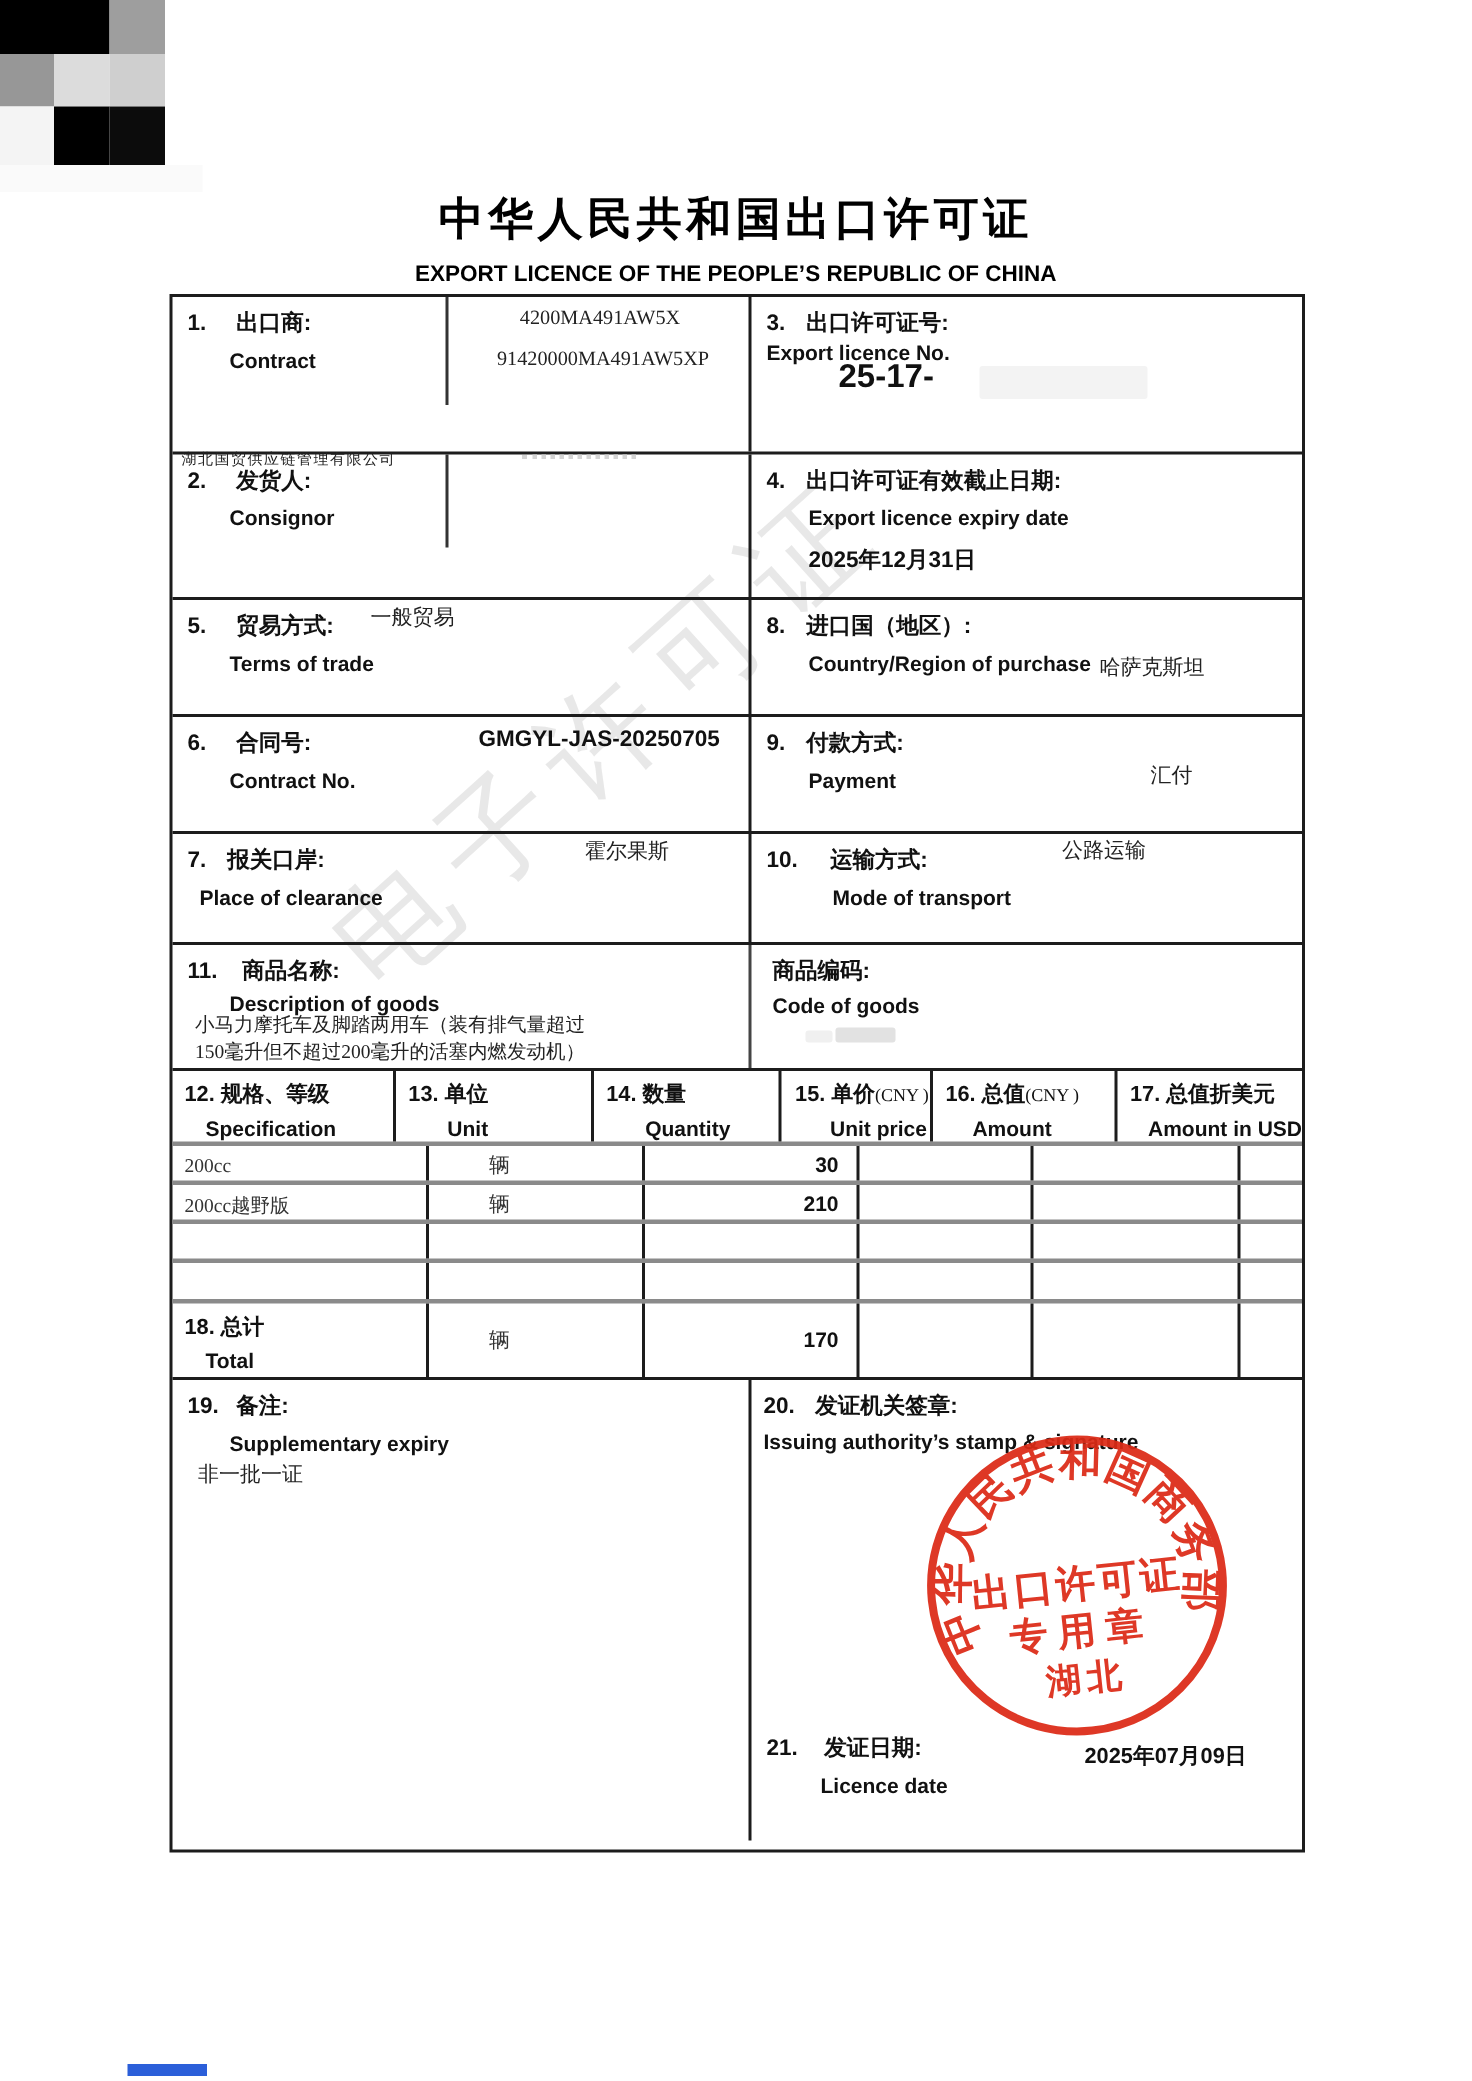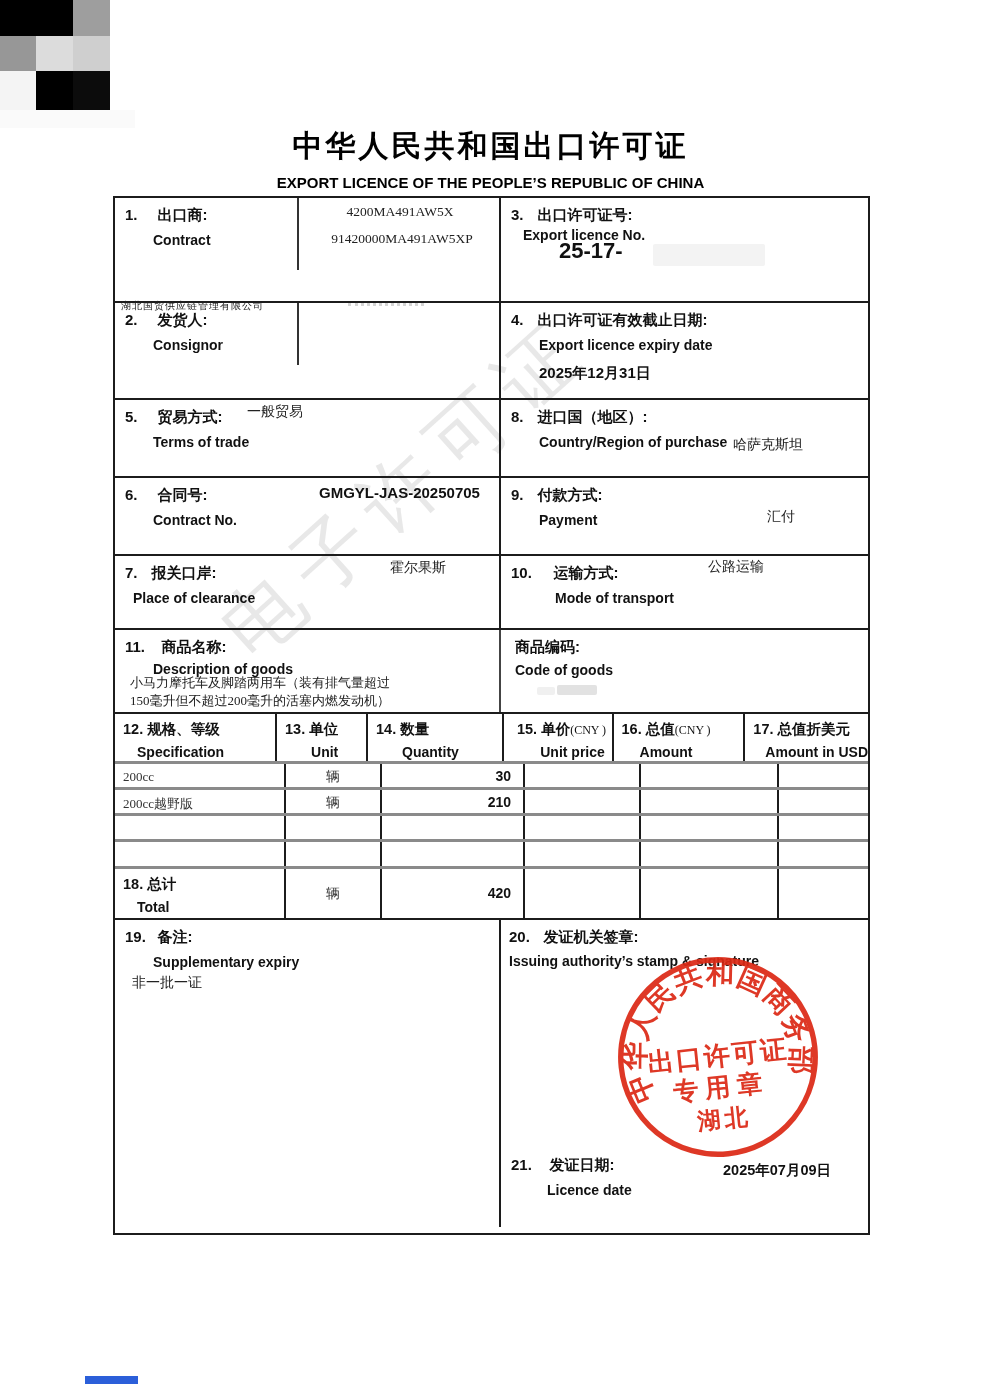--- a/index.html
+++ b/index.html
@@ -25,36 +25,36 @@
   .form { position:absolute; left:113px; top:196px; width:757px; height:1039px;
     border:2px solid #1c1c1c; z-index:1; }
   .row { position:relative; display:flex; width:100%; border-bottom:2px solid #1c1c1c; }
   .row:last-child { border-bottom:none; }
   .cellL { position:relative; width:384px; height:100%; }
   .cellR { position:relative; flex:1; height:100%; border-left:2px solid #1c1c1c; }
   .cell-pad { padding:8px 10px 0 10px; }
   .no { display:inline-block; min-width:28px; font-weight:bold; font-size:15px; }
   .cn { font-weight:bold; font-size:15px; }
   .en { margin:7px 0 0 28px; font-weight:bold; font-size:14px; }
-  .en-flush { margin-left:12px; }
+  .en-flush { margin-left:0; }
   .en-wide { margin-left:44px; }
 
   .v-serif { font-family:"Liberation Serif", serif; font-size:14px; color:#222; }
   .pos { position:absolute; white-space:nowrap; }
 
   .divider-v { position:absolute; width:2px; background:#333; top:0; }
 
   .blur-box { position:absolute; border-radius:2px; }
   .dots { position:absolute; border-top:3px dotted #d4d4d4; }
 
   
   .grow { display:flex; width:100%; }
   .gcell { position:relative; height:100%; border-left:2px solid #1c1c1c; }
   .gcell:first-child { border-left:none; }
-  .c0{width:169px;} .c1{width:96px;} .c2{width:143px;} .c3{width:116px;text-align:center;} .c4{width:118px;} .c5{flex:1;margin-left:20px;}
+  .c0{width:169px;} .c1{width:96px;} .c2{width:143px;margin-left:48px;} .c3{width:116px;text-align:center;} .c4{width:118px;} .c5{flex:1;margin-left:20px;}
   .gray-b { border-bottom:3px solid #8a8a8a !important; }
   .gh-top { padding:6px 0 0 8px; font-weight:bold; font-size:14.5px; white-space:nowrap; }
   .gh-unit { font-family:"Liberation Serif", serif; font-weight:normal; font-size:12px; }
   .gh-en { font-weight:bold; font-size:14px; padding-left:8px; margin-top:5px; white-space:nowrap; }
   .spec { padding:5px 0 0 8px; font-family:"Liberation Serif", serif; font-size:13px; color:#333; }
   .unit { text-align:center; padding-top:4px; font-family:"Liberation Serif", serif; font-size:14px; color:#333; }
   .qty  { text-align:right; padding:4px 12px 0 0; font-weight:bold; font-size:14px; }
 
   .stamp-wrap { position:absolute; left:110px; top:30px; width:214px; height:214px; z-index:3; opacity:0.93; }
 
@@ -263,21 +263,21 @@
       <div class="gcell c4"></div>
       <div class="gcell c5"></div>
     </div>
 
     <div class="row grow" style="height:51px;">
       <div class="gcell c0">
         <div class="gh-top"><span>18.</span> <span>总计</span></div>
         <div class="gh-en" style="padding-left:22px;">Total</div>
       </div>
       <div class="gcell c1 unit" style="padding-top:16px;">辆</div>
-      <div class="gcell c2 qty" style="padding-top:16px;">420</div>
+      <div class="gcell c2 qty" style="padding-top:16px;">170</div>
       <div class="gcell c3"></div>
       <div class="gcell c4"></div>
       <div class="gcell c5"></div>
     </div>
 
     <div class="row" style="height:307px;">
       <div class="cellL">
         <div class="cell-pad">
           <span class="no" style="min-width:28px;">19.</span>
           <span class="cn">备注:</span>

